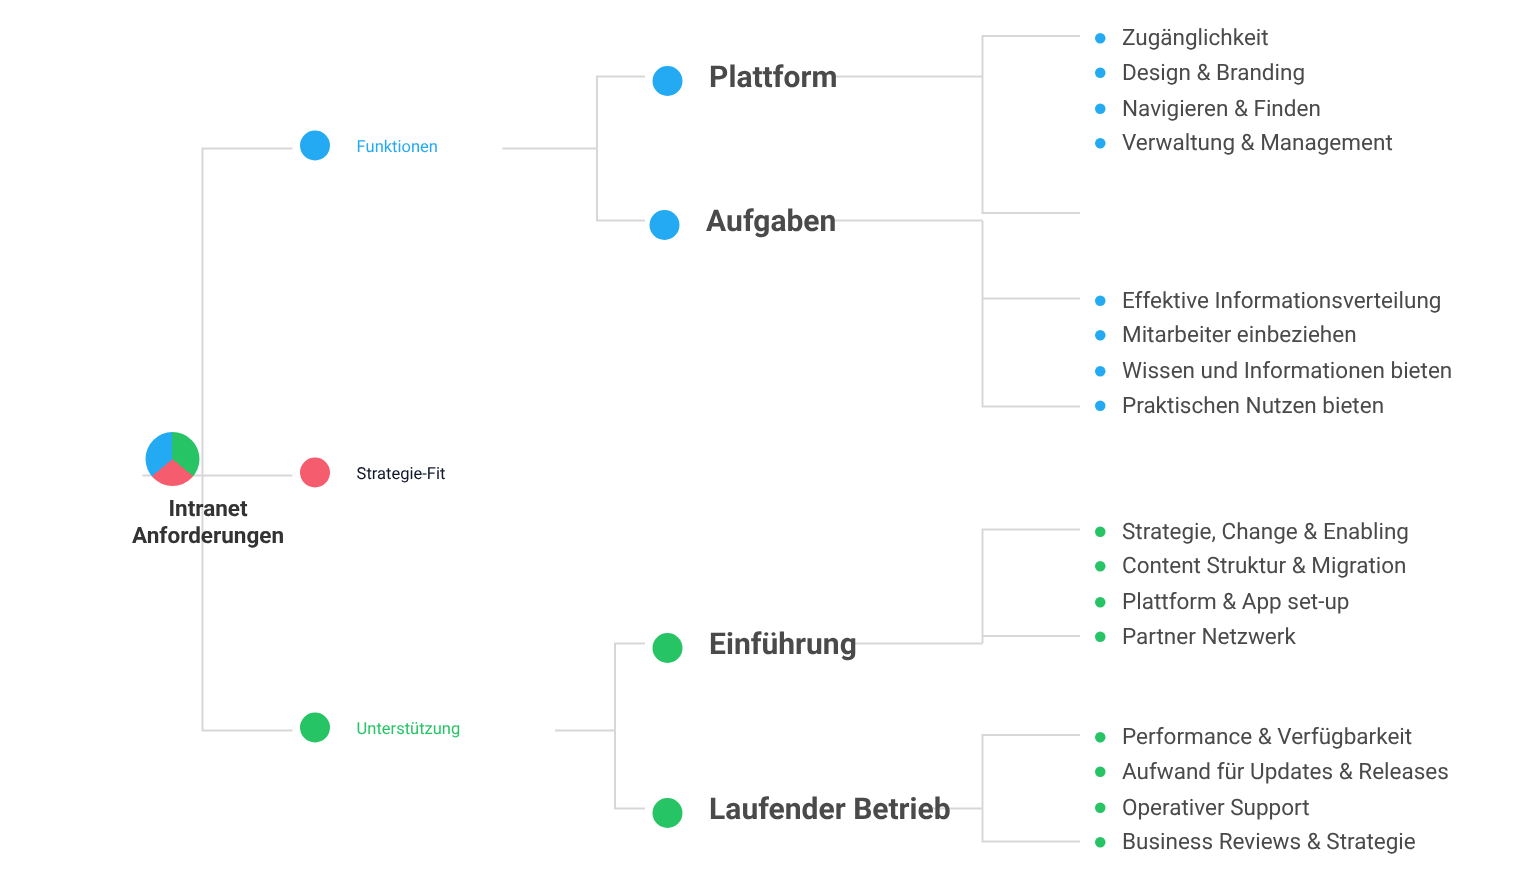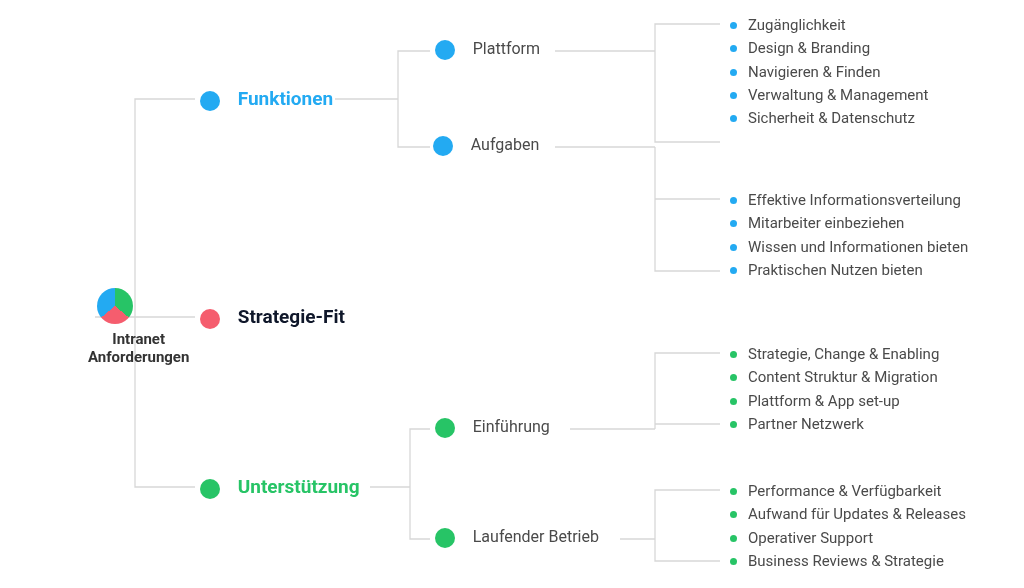--- a/index.html
+++ b/index.html
@@ -17,27 +17,27 @@
   .abs { position: absolute; }
   .root-label {
     font-weight: 700;
     color: #333;
     font-size: 15px;
     text-align: center;
     line-height: 1.2;
     margin-left: 48px;
   }
   .branch-label {
-    font-weight: 700;
-    font-size: 19px;
+    font-weight: 400;
+    font-size: 11px;
   }
   .sub-label {
-    font-weight: 400;
+    font-weight: 700;
     color: #4a4a4a;
-    font-size: 16px;
+    font-size: 20px;
   }
   .leaf-list {
     list-style: none;
     margin: 0;
     padding: 0;
   }
   .leaf-list li {
     position: relative;
     padding-left: 18px;
     line-height: 1.55;
@@ -129,21 +129,20 @@
 
 <div class="abs" style="left:435px; top:39px;">
   <span class="dot bg-blue"></span>
   <span class="sub-label">Plattform</span>
 </div>
 <ul class="abs leaf-list bullet-blue" style="left:730px; top:14px;" id="list-plattform">
     <li>Zugänglichkeit</li>
     <li>Design &amp; Branding</li>
     <li>Navigieren &amp; Finden</li>
     <li>Verwaltung &amp; Management</li>
-    <li>Sicherheit &amp; Datenschutz</li>
   </ul>
 
 <div class="abs" style="left:433px; top:135px;text-align:center;">
   <span class="dot bg-blue"></span>
   <span class="sub-label">Aufgaben</span>
 </div>
 <ul class="abs leaf-list bullet-blue" style="left:730px; top:189px;" id="list-aufgaben">
     <li>Effektive Informationsverteilung</li>
     <li>Mitarbeiter einbeziehen</li>
     <li>Wissen und Informationen bieten</li>

